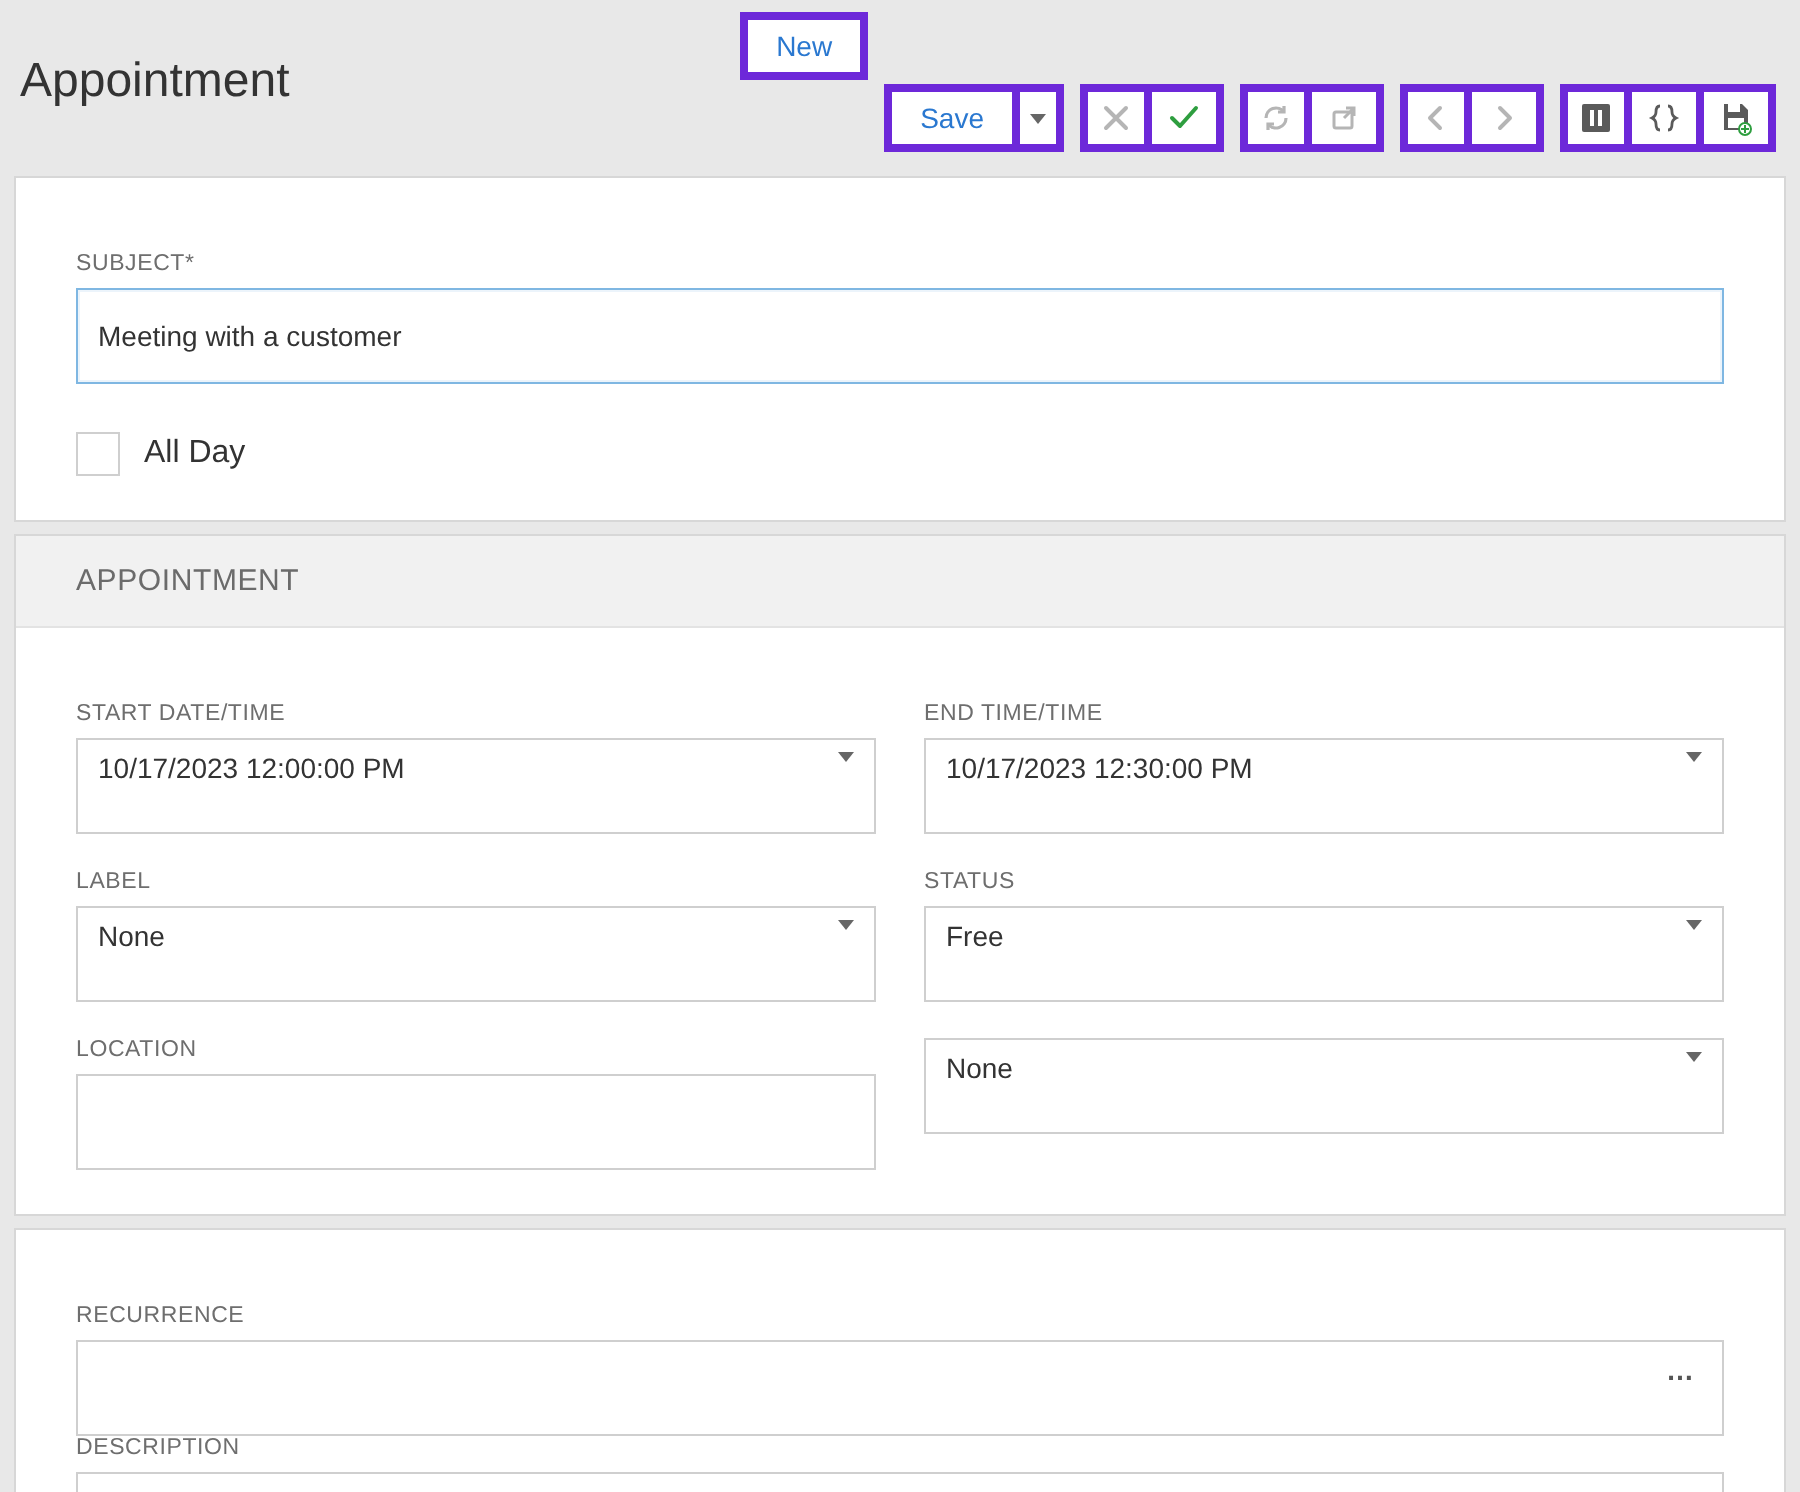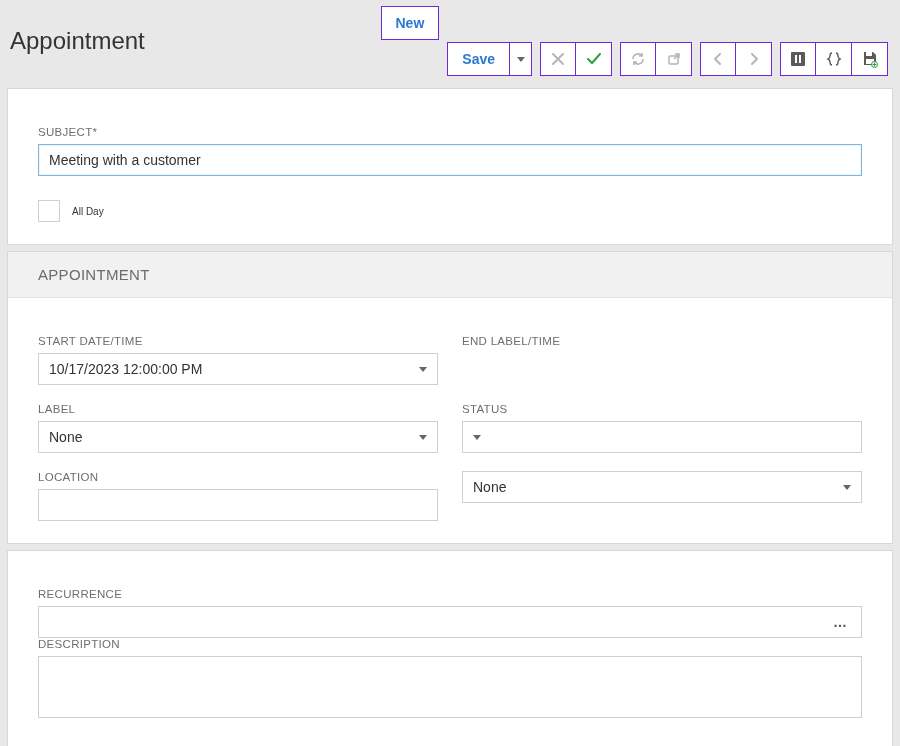--- a/index.html
+++ b/index.html
@@ -23,30 +23,29 @@
   .page-title {
     font-size: 24px;
     font-weight: 400;
     color: #333;
     margin: 0 12px 0 2px;
     flex: 0 0 auto;
   }
   .toolbar { display: flex; align-items: stretch; gap: 8px; margin-left: auto; padding-right: 4px;}
   .btn {
     background: #fff;
-    border: 1px solid #6d28d9;
+    border: 4px solid #6d28d9;
     height: 34px;
     display: inline-flex;
     align-items: center;
     justify-content: center;
     font-size: 14px;
     color: #2a78d0;
     cursor: pointer;
     padding: 0 14px;
-    font-weight: bold;
   }
   .btn.icon { width: 36px; padding: 0; color:#888; }
   .btn-group { display: flex; }
   .btn-group .btn { border-radius: 0; margin-top: 36px; }
   .btn-group .btn + .btn { border-left: none; }
   .btn-split-caret { width: 22px; padding:0; }
   .icon svg { display:block; }
 
   .panel {
     background: #fff;
@@ -71,33 +70,33 @@
     display:block;
   }
   .text-input, .select-input, .textarea-input {
     width: 100%;
     border: 1px solid #cfcfcf;
     background: #fff;
     font-family: inherit;
     font-size: 14px;
     color: #333;
     padding: 6px 10px;
-    height: 32px;
+    height: 48px;
     outline: none;
   }
   .text-input.focused { border-color:#7fb7e2; box-shadow: 0 0 0 1px rgba(127,183,226,.15) inset; }
-  .select-input { position: relative; display:flex; align-items:center; justify-content:space-between; cursor:pointer; }
+  .select-input { position: relative; display:flex; align-items:flex-start; justify-content:space-between; cursor:pointer; }
   .select-input .value { flex:1; }
   .select-input .ellipsis { color:#555; font-weight:bold; padding:0 4px;}
   .caret-down { width:0;height:0;border-left:4px solid transparent;border-right:4px solid transparent;border-top:5px solid #666; }
   .textarea-input { height: 62px; resize: none; padding-top:8px;}
 
   .checkbox-row { display:flex; align-items:center; gap:12px; margin-top:24px;}
   .checkbox-box { width:22px; height:22px; border:1px solid #cfcfcf; background:#fff; }
-  .checkbox-label { font-size:10px; color:#333; }
+  .checkbox-label { font-size:16px; color:#333; }
 
   .grid2 { display:grid; grid-template-columns: 1fr 1fr; column-gap: 24px; row-gap: 18px; }
 
   .field { display:flex; flex-direction:column; }
 
 </style>
 </head>
 <body>
 
 <div class="header">
@@ -198,33 +197,38 @@
   <div class="panel-body">
     <div class="grid2">
       <div class="field">
         <label class="field-label">START DATE/TIME</label>
         <div class="select-input">
           <span class="value">10/17/2023 12:00:00 PM</span>
           <span class="caret-down"></span>
         </div>
       </div>
       <div class="field">
-        <label class="field-label">END LABEL/TIME</label>
+        <label class="field-label">END TIME/TIME</label>
+        <div class="select-input">
+          <span class="value">10/17/2023 12:30:00 PM</span>
+          <span class="caret-down"></span>
+        </div>
       </div>
 
       <div class="field">
         <label class="field-label">LABEL</label>
         <div class="select-input">
           <span class="value">None</span>
           <span class="caret-down"></span>
         </div>
       </div>
       <div class="field">
         <label class="field-label">STATUS</label>
         <div class="select-input">
+          <span class="value">Free</span>
           <span class="caret-down"></span>
         </div>
       </div>
 
       <div class="field">
         <label class="field-label">LOCATION</label>
         <input class="text-input" value="" style="">
       </div>
       <div class="field">
         <div class="select-input">

